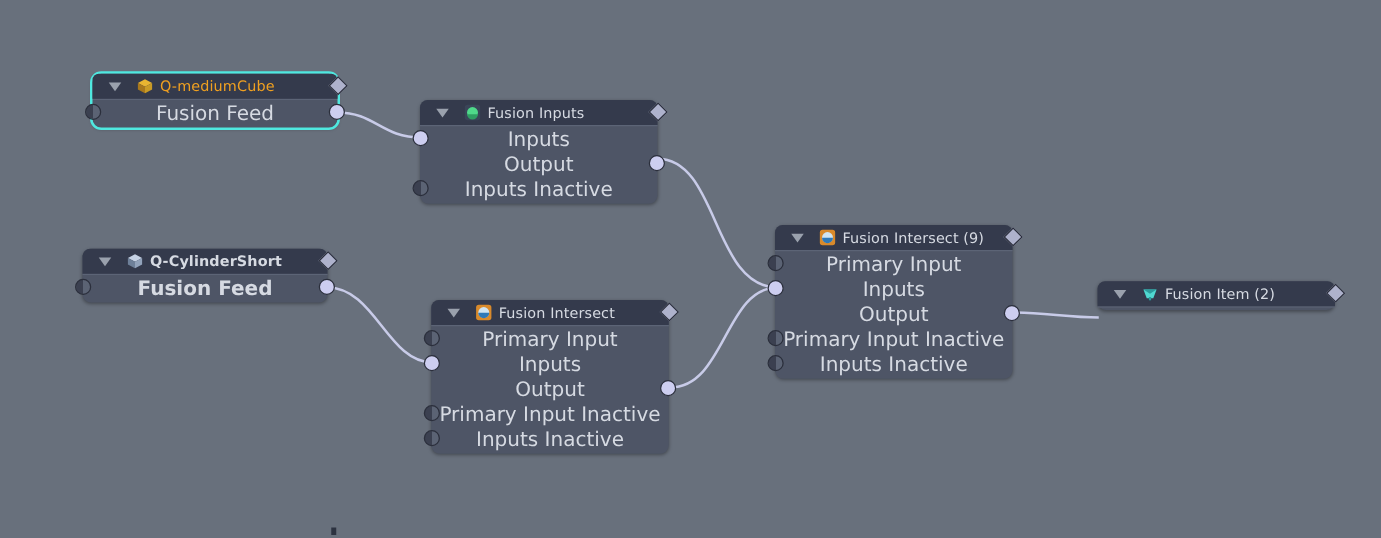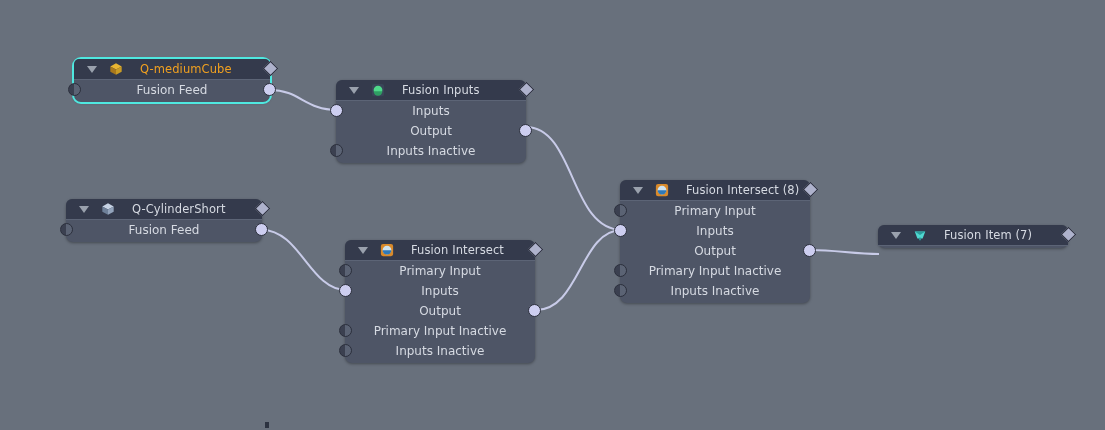--- a/index.html
+++ b/index.html
@@ -46,31 +46,31 @@
     border-right:5px solid transparent;
     border-top:7px solid #9aa1ad;
     margin-left:13px;
     flex:0 0 auto;
   }
   .hdr-icon{
     width:14px;height:14px;margin-left:12px;flex:0 0 auto;
     display:block;
   }
   .hdr-title{
-    margin-left:17px;
+    margin-left:5px;
     font-size:11.5px;
     color:#d6dae2;
     white-space:nowrap;
     letter-spacing:0.1px;
   }
   .hdr-title.sel{color:#f0a020;}
   .row{
     height:20px;
     display:flex;align-items:center;justify-content:center;
-    font-size:12px;
+    font-size:16px;
     color:#d6dae2;
     position:relative;
     white-space:nowrap;
   }
   .node-body{
     padding-top:0px;padding-bottom:2px;
     border-bottom-left-radius:6px;border-bottom-right-radius:6px;
   }
   .divider{
     height:1px;background:#5c6476;margin:0;
@@ -155,21 +155,21 @@
         <span>Output</span>
         <div class="port on" style="right:-6px;top:3px;"></div>
       </div>
       <div class="row">
         <div class="port off" style="left:-6px;top:3px;"></div>
         <span>Inputs Inactive</span>
       </div>
     </div>
   </div>
 
-  <div class="node" style="left:66px;top:199px;width:196px;">
+  <div class="node" style="left:66px;top:199px;width:196px;font-weight:bold;">
     <div class="node-header">
       <div class="tri"></div>
       <svg class="hdr-icon" viewBox="0 0 16 16">
         <polygon points="8,1.5 14.5,5 8,8.5 1.5,5" fill="#c6d2e4"></polygon>
         <polygon points="1.5,5 8,8.5 8,14.5 1.5,11" fill="#6e8099"></polygon>
         <polygon points="14.5,5 8,8.5 8,14.5 14.5,11" fill="#92a3bb"></polygon>
       </svg>
       <span class="hdr-title">Q-CylinderShort</span>
       <div class="diamond" style="right:-6px;top:4px;"></div>
     </div>
@@ -220,21 +220,21 @@
   </div>
 
   <div class="node" style="left:620px;top:180px;width:190px;">
     <div class="node-header">
       <div class="tri"></div>
       <svg class="hdr-icon" viewBox="0 0 16 16">
         <rect x="1" y="1" width="14" height="14" rx="2.5" fill="#d98a2b"></rect>
         <circle cx="8" cy="8" r="5" fill="#cfe4f2"></circle>
         <path d="M3 8.2 a5 5 0 0 0 10 0 z" fill="#2f79b8"></path>
       </svg>
-      <span class="hdr-title">Fusion Intersect (8)</span>
+      <span class="hdr-title">Fusion Intersect (9)</span>
       <div class="diamond" style="right:-6px;top:4px;"></div>
     </div>
     <div class="node-body">
       <div class="divider"></div>
       <div class="row">
         <div class="port off" style="left:-6px;top:3px;"></div>
         <span>Primary Input</span>
       </div>
       <div class="row">
         <div class="port on" style="left:-6px;top:3px;"></div>
@@ -256,21 +256,21 @@
   </div>
 
   <div class="node" style="left:878px;top:225px;width:190px;">
     <div class="node-header">
       <div class="tri"></div>
       <svg class="hdr-icon" viewBox="0 0 16 16">
         <path d="M2 4 L14 4 L11 12 L5 12 Z" fill="#4fd8d0"></path>
         <path d="M2 4 L8 8 L14 4 Z" fill="#2b9c9c"></path>
         <rect x="7" y="11" width="2" height="3" fill="#2b9c9c"></rect>
       </svg>
-      <span class="hdr-title">Fusion Item (7)</span>
+      <span class="hdr-title">Fusion Item (2)</span>
       <div class="diamond" style="right:-6px;top:4px;"></div>
     </div>
     <div class="node-body">
       <div class="divider"></div>
     </div>
   </div>
 
   <div class="cursor-dot" style="left:265px;top:422px;"></div>
 
 </div>

